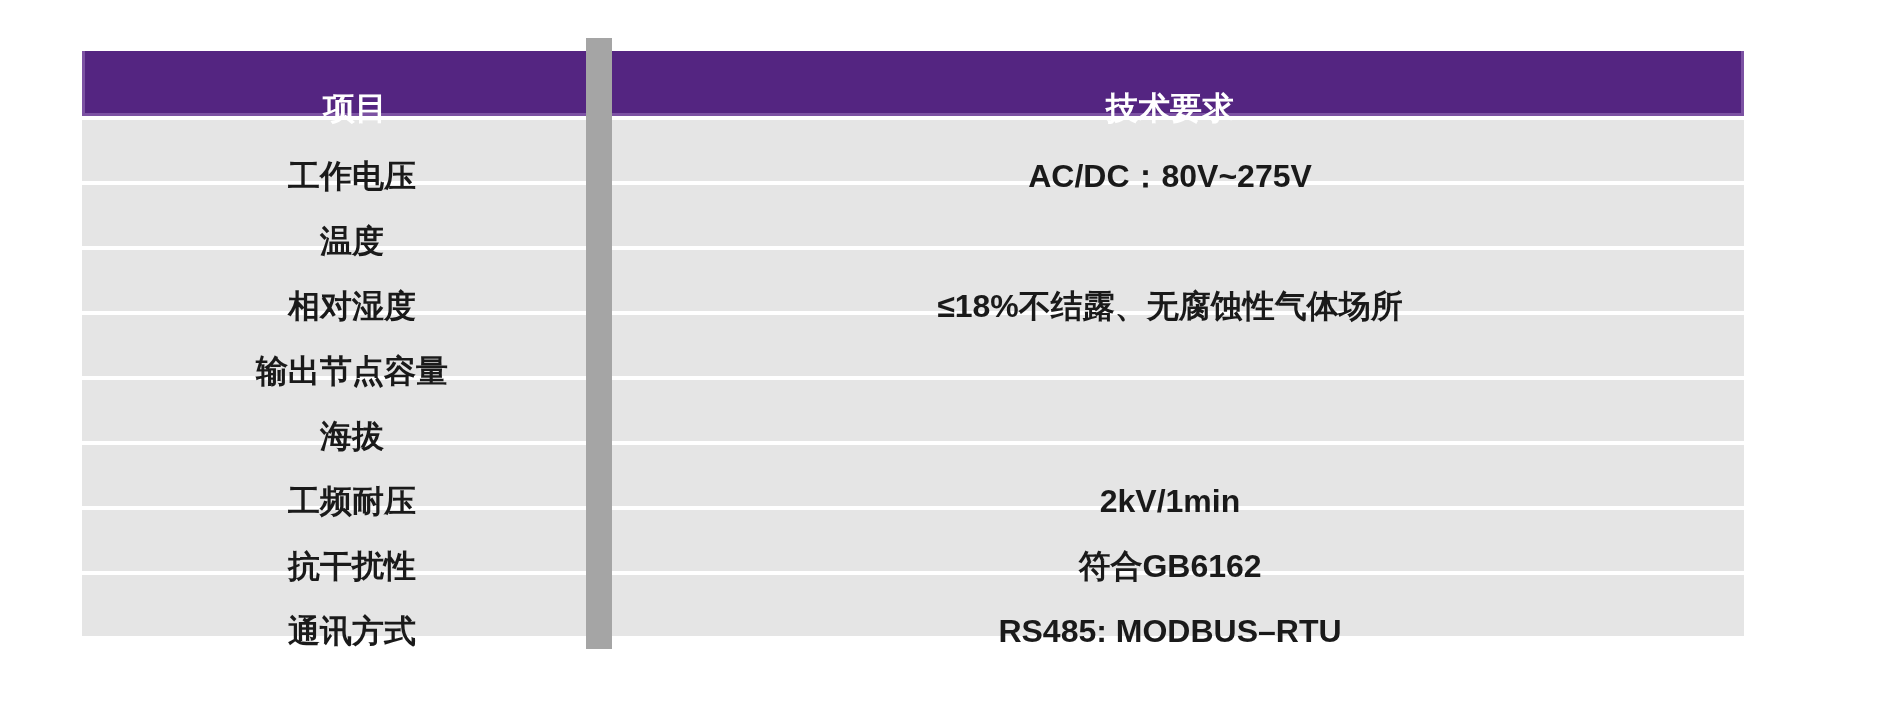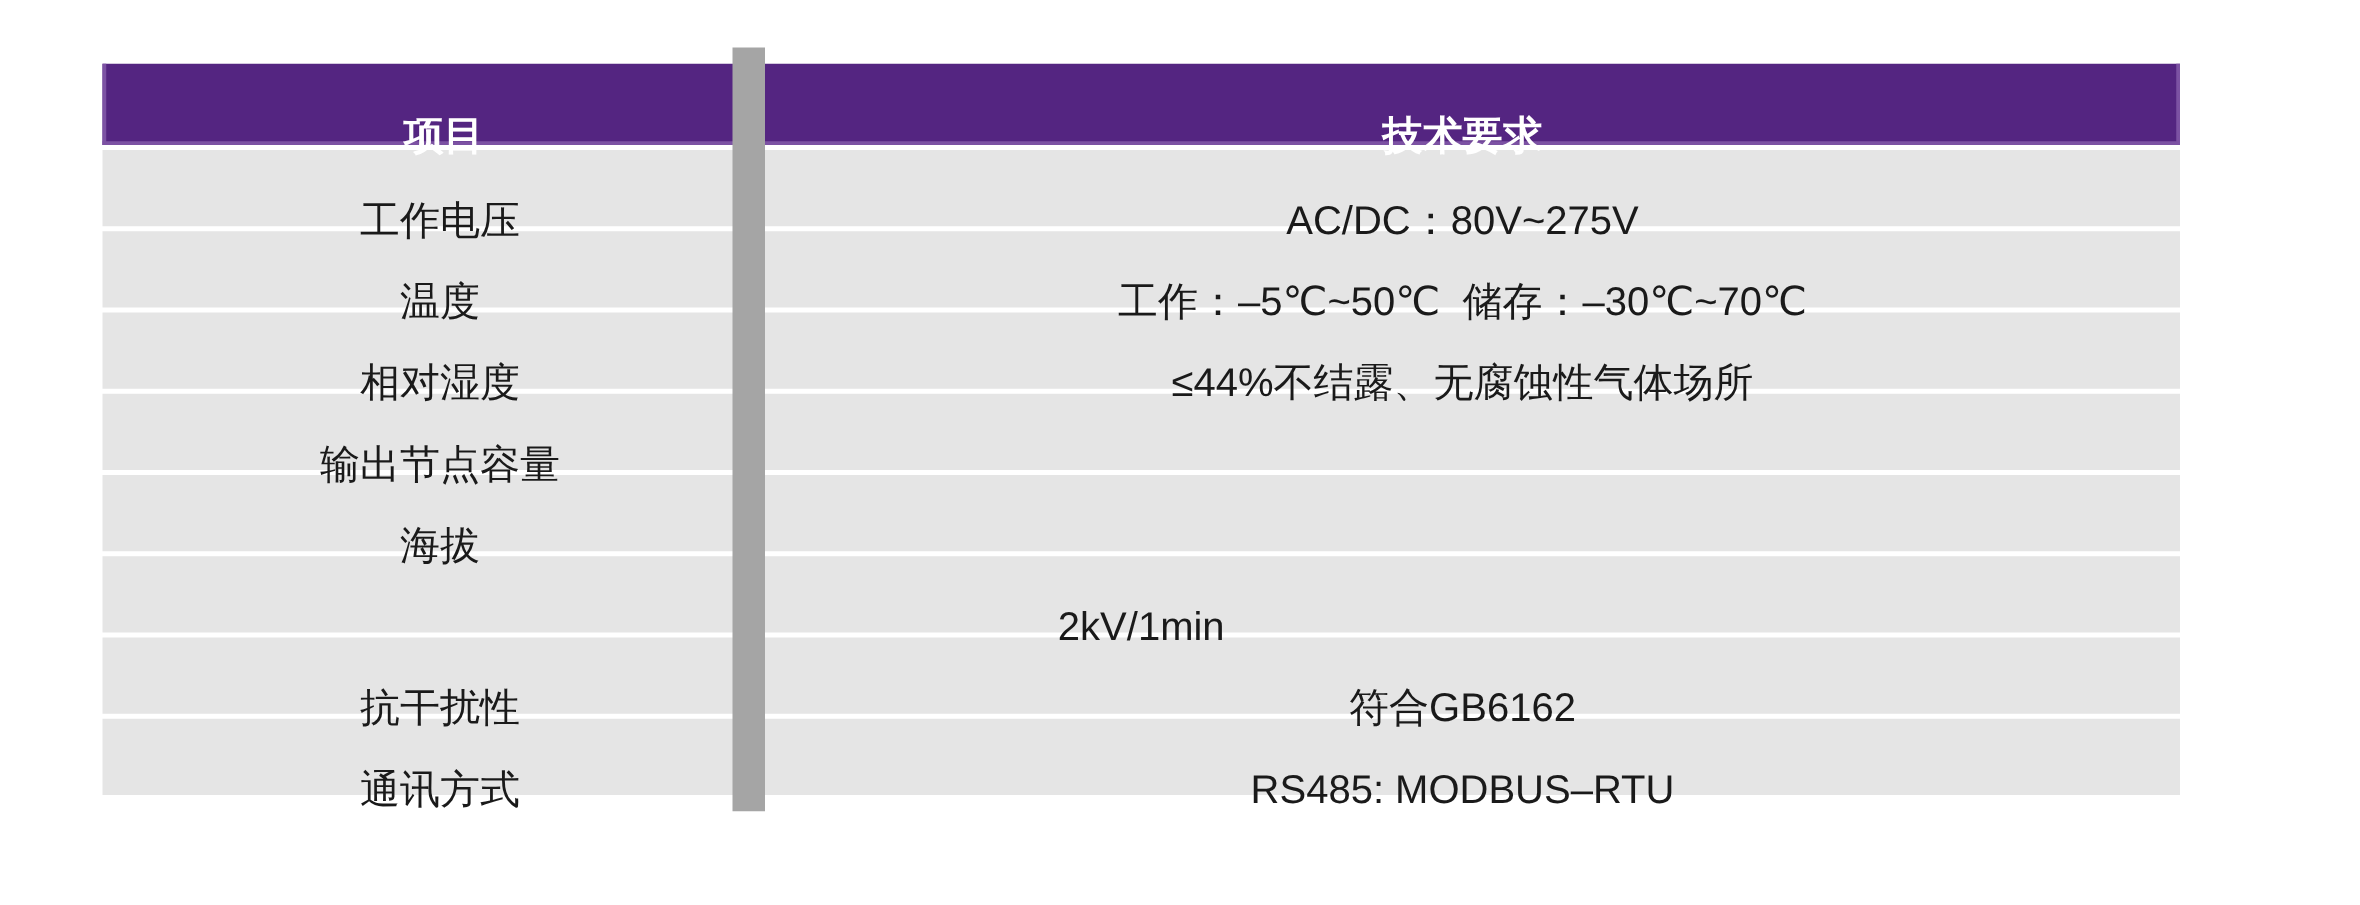--- a/index.html
+++ b/index.html
@@ -39,20 +39,21 @@
     font-weight: bold;
     font-size: 32px;
     line-height: 62px;
     text-align: center;
   }
   .row {
     display: flex;
     height: 61px;
     background: var(--row-bg);
     margin-bottom: 4px;
+    font-weight: bold;
   }
   .row:last-child { margin-bottom: 0; }
   .cell {
     color: var(--body-text);
     font-size: 32px;
     line-height: 61px;
     text-align: center;
     white-space: pre;
   }
   .col-item  { width: 514px; flex: none; }
@@ -77,33 +78,33 @@
     <div class="cell col-item">项目</div>
     <div class="cell col-value">技术要求</div>
   </div>
 
   <div class="row">
     <div class="cell col-item">工作电压</div>
     <div class="cell col-value">AC/DC：80V~275V</div>
   </div>
   <div class="row">
     <div class="cell col-item">温度</div>
-    <div class="cell col-value">工作：–5℃~50℃  储存：–30℃~70℃</div>
   </div>
   <div class="row">
     <div class="cell col-item">相对湿度</div>
-    <div class="cell col-value">≤44%不结露、无腐蚀性气体场所</div>
+    <div class="cell col-value">≤18%不结露、无腐蚀性气体场所</div>
   </div>
   <div class="row">
     <div class="cell col-item">输出节点容量</div>
   </div>
   <div class="row">
     <div class="cell col-item">海拔</div>
   </div>
   <div class="row">
+    <div class="cell col-item">工频耐压</div>
     <div class="cell col-value">2kV/1min</div>
   </div>
   <div class="row">
     <div class="cell col-item">抗干扰性</div>
     <div class="cell col-value">符合GB6162</div>
   </div>
   <div class="row">
     <div class="cell col-item">通讯方式</div>
     <div class="cell col-value">RS485: MODBUS–RTU</div>
   </div>

